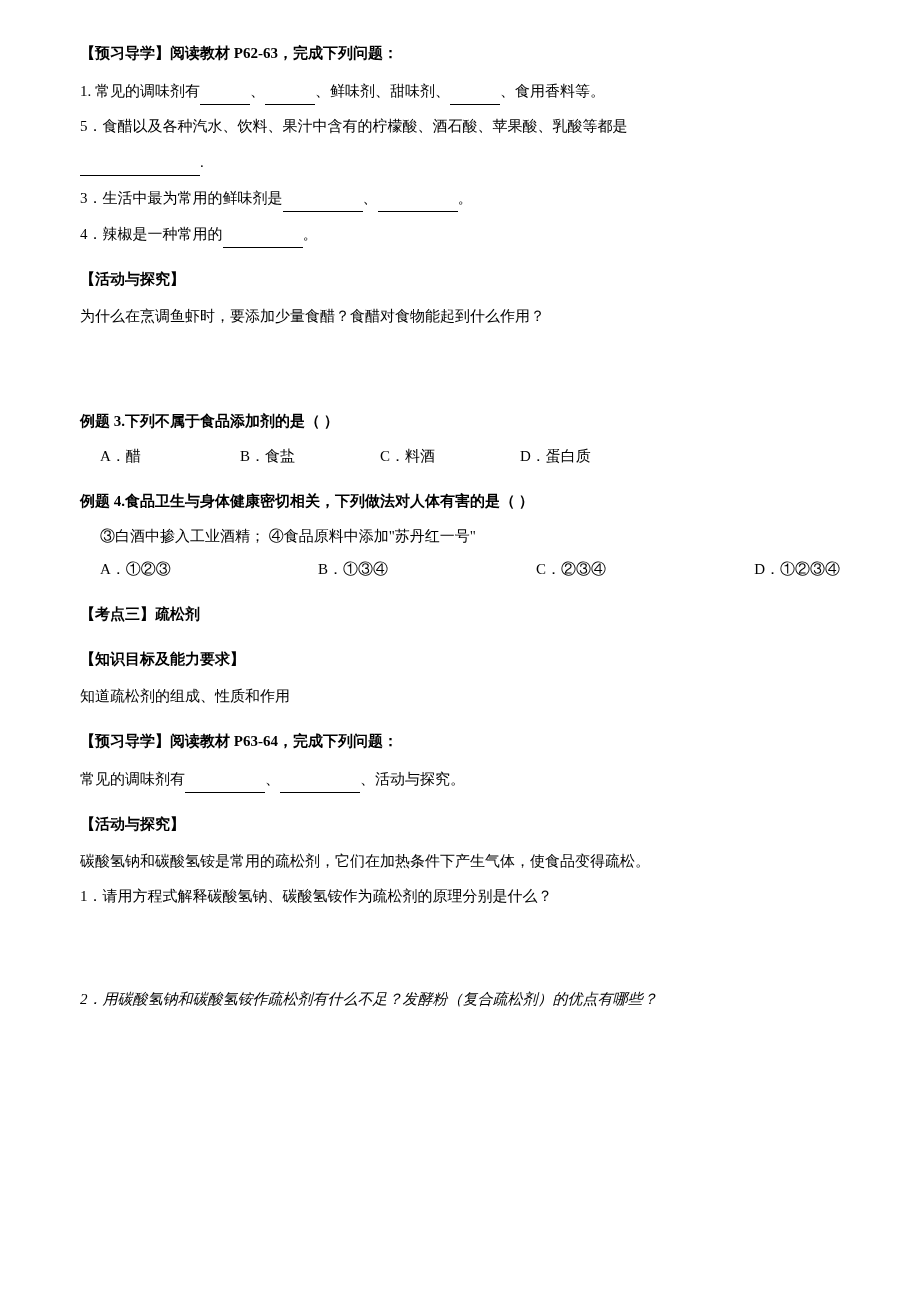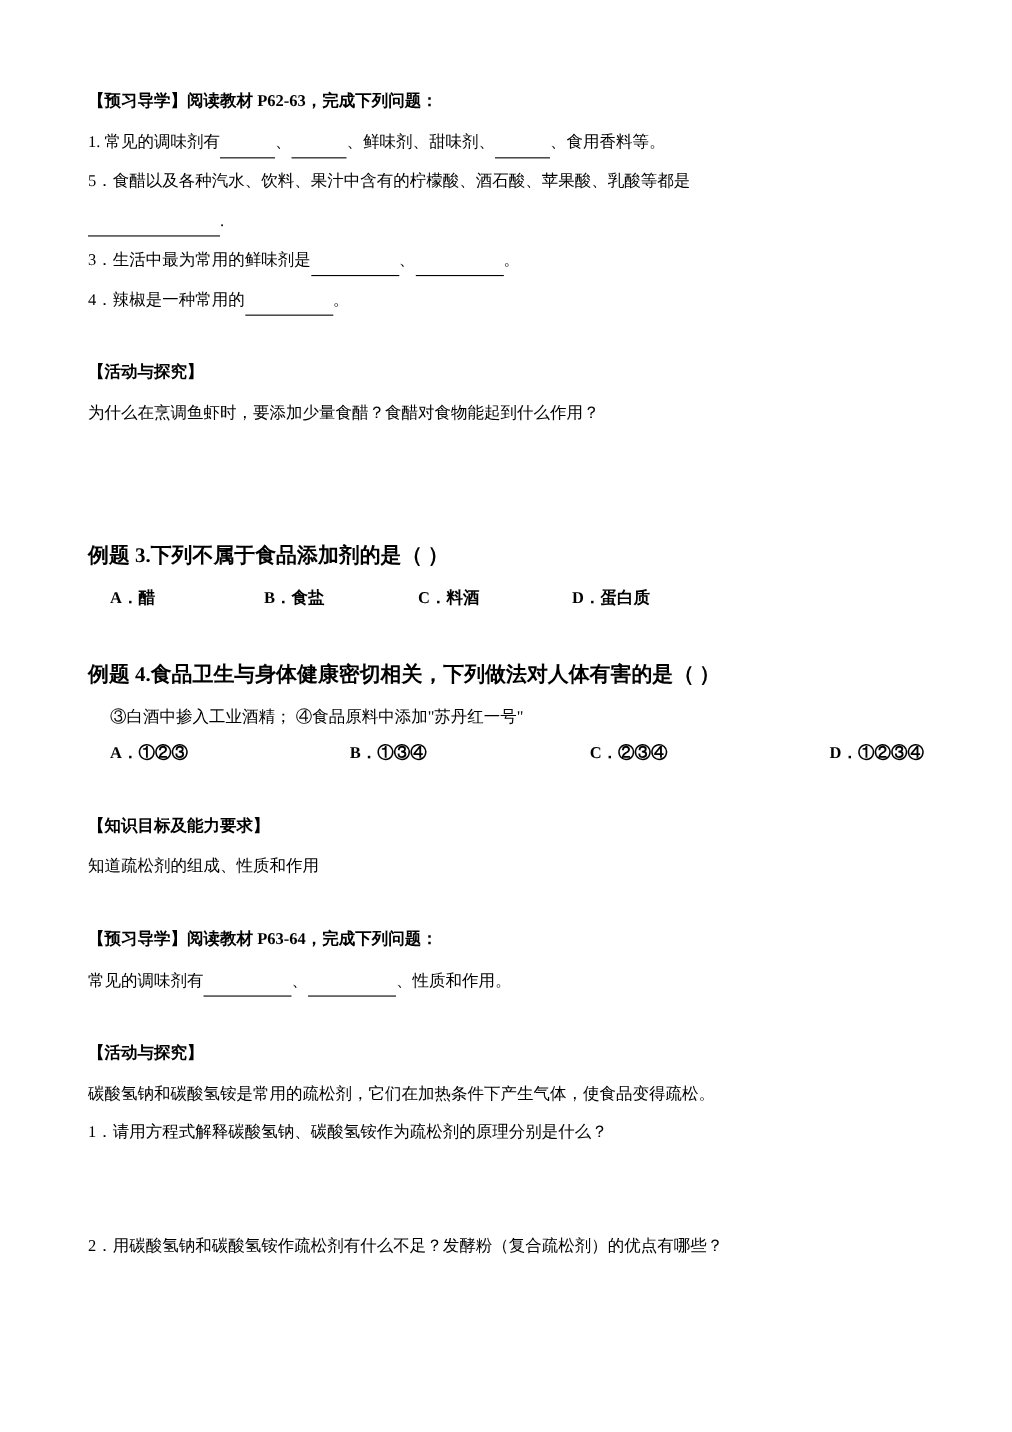--- a/index.html
+++ b/index.html
@@ -12,21 +12,20 @@
       font-family: "SimSun", "宋体", serif;
       font-size: 15px;
       color: #000000;
       width: 920px;
       min-height: 1302px;
       padding: 40px 80px 40px 80px;
       line-height: 1.8;
     }
     .section {
       margin-bottom: 18px;
-      margin-top: 39px;
     }
     .section-title {
       font-weight: bold;
       font-size: 15px;
       margin-bottom: 10px;
     }
     .bracket-title {
       font-weight: bold;
     }
     .question-item {
@@ -39,33 +38,32 @@
       vertical-align: bottom;
     }
     .blank-long {
       min-width: 80px;
     }
     .blank-short {
       min-width: 50px;
     }
     .example-title {
       font-weight: bold;
-      font-size: 19px;
+      font-size: 15px;
       margin-bottom: 8px;
     }
     .choices {
       display: flex;
       gap: 60px;
       margin-left: 20px;
       margin-bottom: 8px;
     }
     .choice {
       display: inline-block;
       min-width: 80px;
-      font-weight: bold;
     }
     .sub-items {
       margin-left: 20px;
     }
     .sub-item {
       margin-bottom: 4px;
     }
     .space-block {
       height: 60px;
     }
@@ -127,41 +125,44 @@
       <div class="sub-item">③白酒中掺入工业酒精；        ④食品原料中添加"苏丹红一号"</div>
     </div>
     <div class="choices" style="margin-top:6px;justify-content:space-between;">
       <span class="choice">A．①②③</span>
       <span class="choice">B．①③④</span>
       <span class="choice">C．②③④</span>
       <span class="choice">D．①②③④</span>
     </div>
   </div>
 
+  <div class="section" style="margin-top:10px;">
+    <div class="section-title bracket-title">【考点三】疏松剂</div>
+  </div>
 
   <div class="section">
     <div class="section-title bracket-title">【知识目标及能力要求】</div>
     <div>知道疏松剂的组成、性质和作用</div>
   </div>
 
   <div class="section">
     <div class="section-title bracket-title">【预习导学】阅读教材 P63-64，完成下列问题：</div>
     <div>
-      <span>常见的调味剂有</span><span class="blank blank-long">&nbsp;&nbsp;&nbsp;&nbsp;&nbsp;&nbsp;&nbsp;&nbsp;&nbsp;&nbsp;&nbsp;&nbsp;</span>、<span class="blank blank-long">&nbsp;&nbsp;&nbsp;&nbsp;&nbsp;&nbsp;&nbsp;&nbsp;&nbsp;&nbsp;&nbsp;&nbsp;&nbsp;&nbsp;</span><span>、性质和作用。</span>
+      <span>常见的调味剂有</span><span class="blank blank-long">&nbsp;&nbsp;&nbsp;&nbsp;&nbsp;&nbsp;&nbsp;&nbsp;&nbsp;&nbsp;&nbsp;&nbsp;</span>、<span class="blank blank-long">&nbsp;&nbsp;&nbsp;&nbsp;&nbsp;&nbsp;&nbsp;&nbsp;&nbsp;&nbsp;&nbsp;&nbsp;&nbsp;&nbsp;</span><span>、活动与探究。</span>
     </div>
   </div>
 
   <div class="section">
     <div class="section-title bracket-title">【活动与探究】</div>
     <div>碳酸氢钠和碳酸氢铵是常用的疏松剂，它们在加热条件下产生气体，使食品变得疏松。</div>
 
     <div class="question-item" style="margin-top:8px;">
       <span>1．请用方程式解释碳酸氢钠、碳酸氢铵作为疏松剂的原理分别是什么？</span>
     </div>
     <div class="space-block"></div>
 
-    <div class="question-item" style="margin-top:8px;">
+    <div class="question-item" style="margin-top:8px;font-style:italic;">
       <span>2．用碳酸氢钠和碳酸氢铵作疏松剂有什么不足？发酵粉（复合疏松剂）的优点有哪些？</span>
     </div>
     <div class="space-block"></div>
   </div>
 
 </div>
 
 </body></html>

